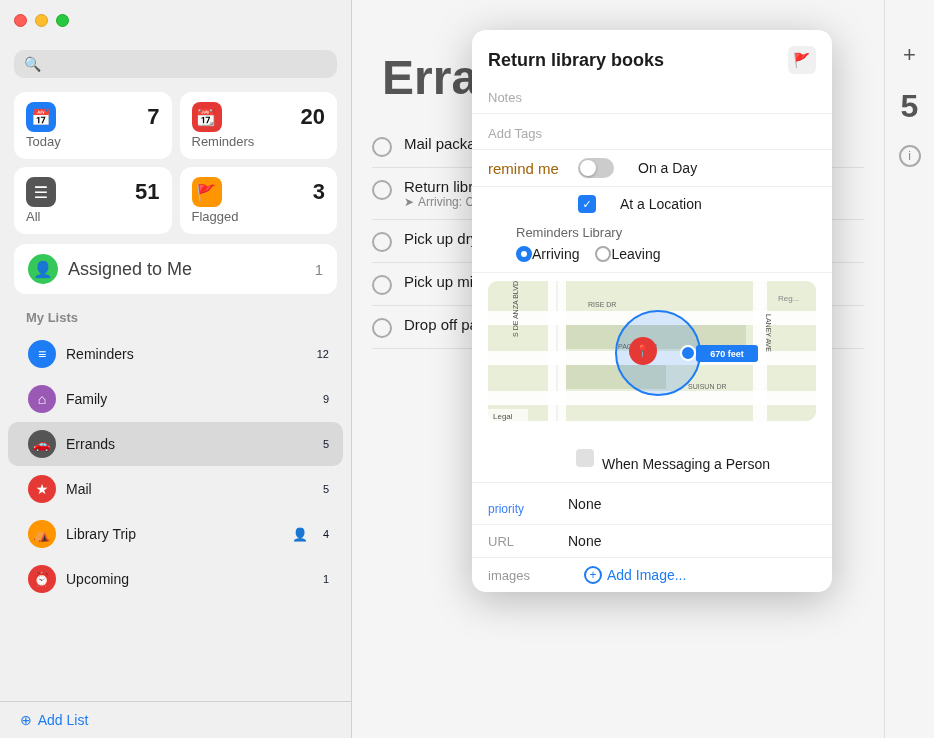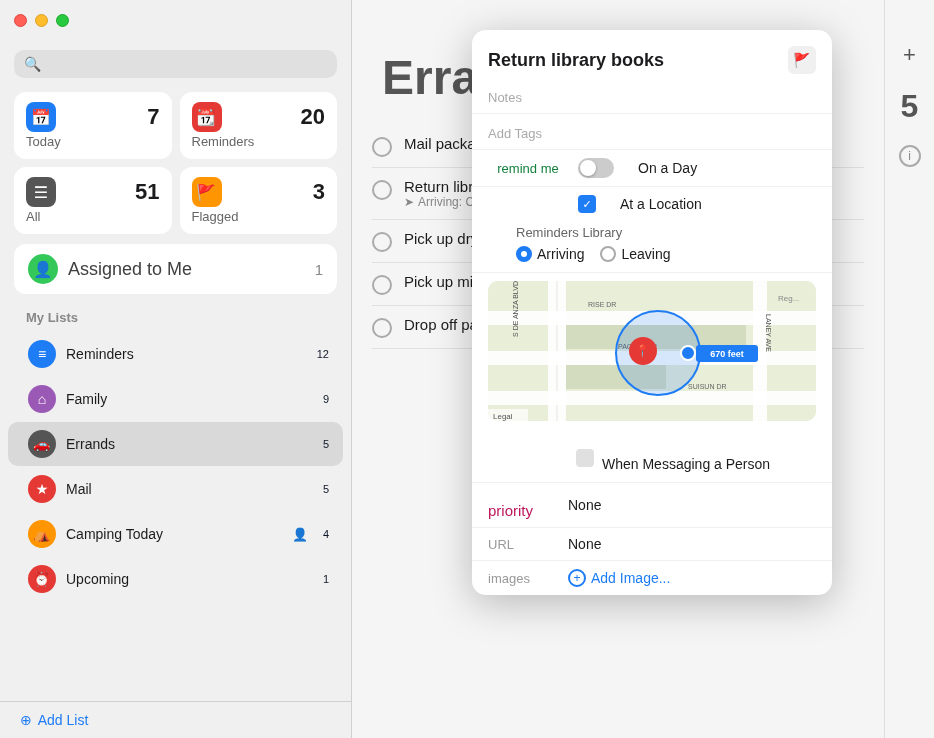--- a/index.html
+++ b/index.html
@@ -340,24 +340,23 @@
       padding: 6px 0 2px;
     }
     .popup-row {
       display: flex;
       align-items: center;
       padding: 8px 16px;
       gap: 10px;
       border-bottom: 1px solid #f0f0f0;
     }
     .popup-row-label {
-      font-size: 13px;
-      color: #15803d;
+      font-size: 15px;
+      color: #a16207;
       min-width: 80px;
-      text-align: center;
     }
     .popup-row-content {
       display: flex;
       align-items: center;
       gap: 24px;
       flex: 1;
     }
     .toggle-off {
       width: 36px;
       height: 20px;
@@ -410,21 +409,20 @@
     .radio-row {
       display: flex;
       align-items: center;
       gap: 16px;
       padding-bottom: 10px;
       padding-left: 28px;
     }
     .radio-option {
       display: flex;
       align-items: center;
-      gap: 5px;
       cursor: pointer;
     }
     .radio-filled {
       width: 16px;
       height: 16px;
       border-radius: 50%;
       border: 2px solid #1e7cf5;
       background: #1e7cf5;
       display: flex;
       align-items: center;
@@ -486,22 +484,22 @@
       margin-top: 13px;
     }
 
     .priority-row {
       display: flex;
       align-items: center;
       padding: 8px 16px;
       border-bottom: 1px solid #f0f0f0;
     }
     .priority-label {
-      font-size: 15px;
-      color: #be185d;
+      font-size: 12px;
+      color: #3b82f6;
       min-width: 80px;
       margin-top: 11px;
     }
     .priority-value {
       font-size: 14px;
       color: #1c1c1e;
     }
 
     .url-row {
       display: flex;
@@ -516,21 +514,21 @@
     }
     .url-value {
       font-size: 14px;
       color: #1c1c1e;
     }
 
     .images-row {
       display: flex;
       align-items: center;
       padding: 8px 16px;
-      gap: 0;
+      gap: 16px;
     }
     .images-label {
       font-size: 13px;
       color: #999;
       min-width: 80px;
     }
     .add-image-btn {
       display: flex;
       align-items: center;
       gap: 5px;
@@ -626,21 +624,21 @@
     </div>
 
     <div class="list-item">
       <div class="list-icon" style="background:#e53935;">★</div>
       <span class="list-name">Mail</span>
       <span class="list-count">5</span>
     </div>
 
     <div class="list-item">
       <div class="list-icon" style="background:#ff9500;">⛺</div>
-      <span class="list-name">Camping Today</span>
+      <span class="list-name">Library Trip</span>
       <span class="list-shared-icon">👤</span>
       <span class="list-count">4</span>
     </div>
 
     <div class="list-item">
       <div class="list-icon" style="background:#e53935;">⏰</div>
       <span class="list-name">Upcoming</span>
       <span class="list-count">1</span>
     </div>
   </div>

